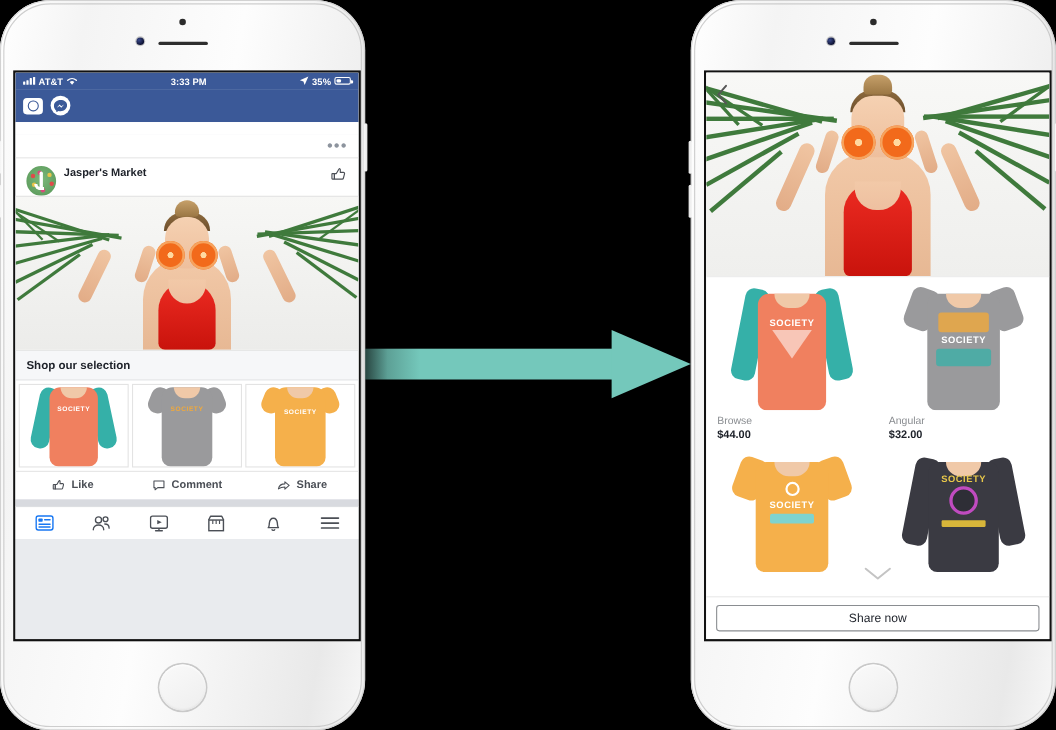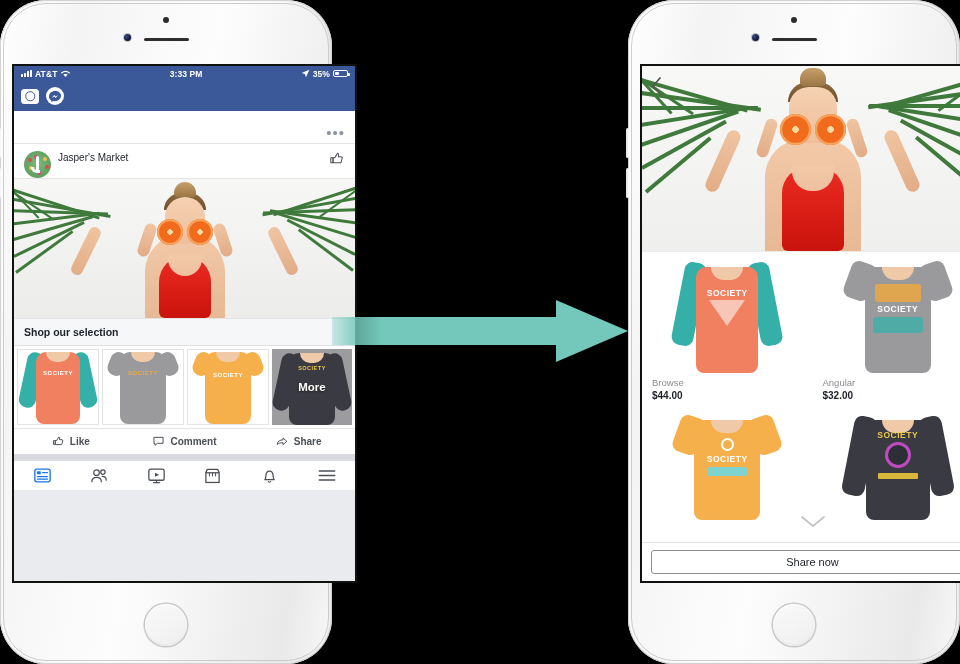--- a/index.html
+++ b/index.html
@@ -51,21 +51,21 @@
     position:absolute; bottom:18px; left:50%; margin-left:-21px;
     width:42px; height:42px; border-radius:50%;
     background: linear-gradient(145deg,#fafafa,#eeeeee);
     box-shadow: 0 0 0 1.6px #c9c9c9, inset 0 1px 2px rgba(255,255,255,.9),
                 inset 0 -1px 2px rgba(0,0,0,.06);
   }
 
   
   .screen {
     position:absolute; left:12px; top:64px;
-    width:345px; height:519px;
+    width:316px; height:519px;
     background:#fff; overflow:hidden;
     border:2px solid #111;
   }
 
   
   .statusbar {
     height:15px; background:#3b5998; color:#fff;
     display:flex; align-items:center; padding:0 7px;
     font-size:8.5px; font-weight:bold; letter-spacing:.1px;
   }
@@ -103,21 +103,21 @@
   .card-top { height:22px; display:flex; align-items:center; justify-content:flex-end;
               padding-right:10px; border-bottom:1px solid #e5e5e5; }
   .dots { color:#8d949e; font-size:15px; letter-spacing:1px; line-height:8px; }
 
   .poster { display:flex; align-items:flex-start; padding:7px 10px 0 10px; gap:7px; }
   .avatar { width:27px; height:27px; border-radius:50%; flex:none;
             background: radial-gradient(circle at 50% 45%, #7cb87a, #5f9e5f 75%);
             position:relative; overflow:hidden; }
   .avatar .berry { position:absolute; width:4px; height:4px; border-radius:50%; }
   .poster-meta { flex:1; min-width:0; }
-  .pname { font-size:10px; font-weight:normal; color:#1d2129; line-height:13px; }
+  .pname { font-size:10px; font-weight:bold; color:#1d2129; line-height:13px; }
   .psub { font-size:9px; color:#90949c; line-height:12px; display:flex;
           align-items:center; gap:3px; }
   .globe { width:8px; height:8px; border-radius:50%; border:1px solid #90949c;
            display:inline-block; position:relative; }
   .globe::before { content:""; position:absolute; left:3px; top:0; bottom:0;
                    width:1px; background:#90949c; }
   .globe::after { content:""; position:absolute; top:3px; left:0; right:0;
                   height:1px; background:#90949c; }
   .thumb-up { width:16px; height:16px; flex:none; }
 
@@ -365,34 +365,20 @@
                 <div class="sleeveL" style="left:0px;height:24px;background:#f5b04b;transform:rotate(22deg)"></div>
                 <div class="sleeveR" style="right:0px;height:24px;background:#f5b04b;transform:rotate(-22deg)"></div>
                 <div class="torso" style="background:#f5b04b;width:46px;height:72px">
                     <div class="neck"></div>
                   </div>
                 <div class="graphic" style="top:24px">
                     <div class="gtxt" style="color:#fff;font-size:6px">SOCIETY</div>
                   </div>
               </div>
             </div>
-            <div class="ctile more">
-              <div style="position:absolute;inset:0;background:#9c9c9f"></div>
-              <div class="tee" style="width:68px;height:76px">
-                <div class="sleeveL" style="left:-1px;height:58px;background:#3a3a42;transform:rotate(12deg)"></div>
-                <div class="sleeveR" style="right:-1px;height:58px;background:#3a3a42;transform:rotate(-12deg)"></div>
-                <div class="torso" style="background:#3a3a42;width:46px;height:72px">
-                    <div class="neck"></div>
-                  </div>
-                <div class="graphic" style="top:16px">
-                    <div class="gtxt" style="color:#e8c84a;font-size:5.5px">SOCIETY</div>
-                  </div>
-              </div>
-              <div class="more-lbl">More</div>
-            </div>
           </div>
 
           <div class="actions">
             <div class="act">
               <svg width="13" height="13" viewBox="0 0 20 20">
                 <path d="M5 8.5h2.2l3-5.2c.3-.6 1.5-.4 1.5.5v3.4h3.6c.9 0 1.4.8 1.2 1.6l-1.3 5c-.15.6-.7 1-1.3 1H5z" fill="none" stroke="#4b4f56" stroke-width="1.5" stroke-linejoin="round"></path>
                 <rect x="2.2" y="8.5" width="2.8" height="6.3" rx=".6" fill="none" stroke="#4b4f56" stroke-width="1.5"></rect>
               </svg>
               <span>Like</span>
             </div>

